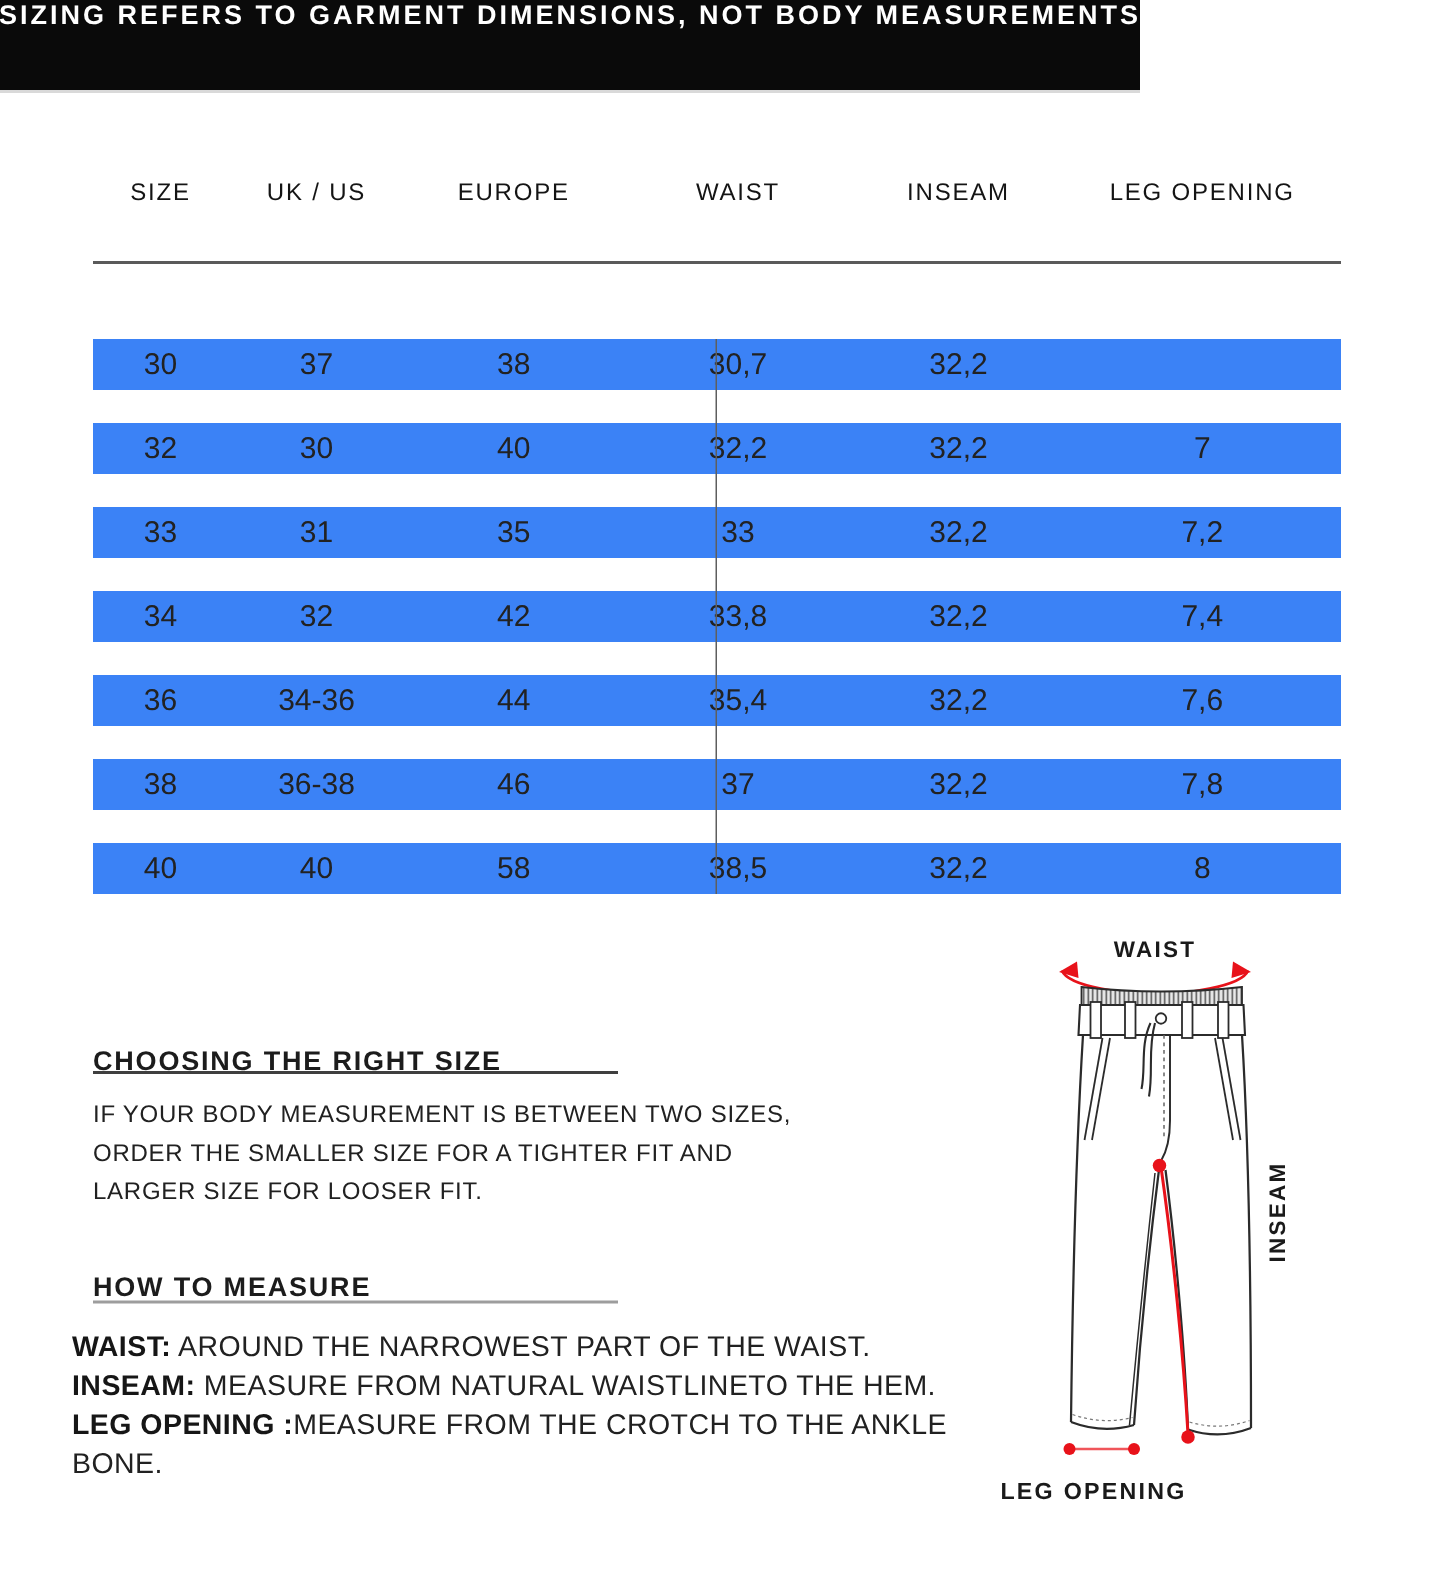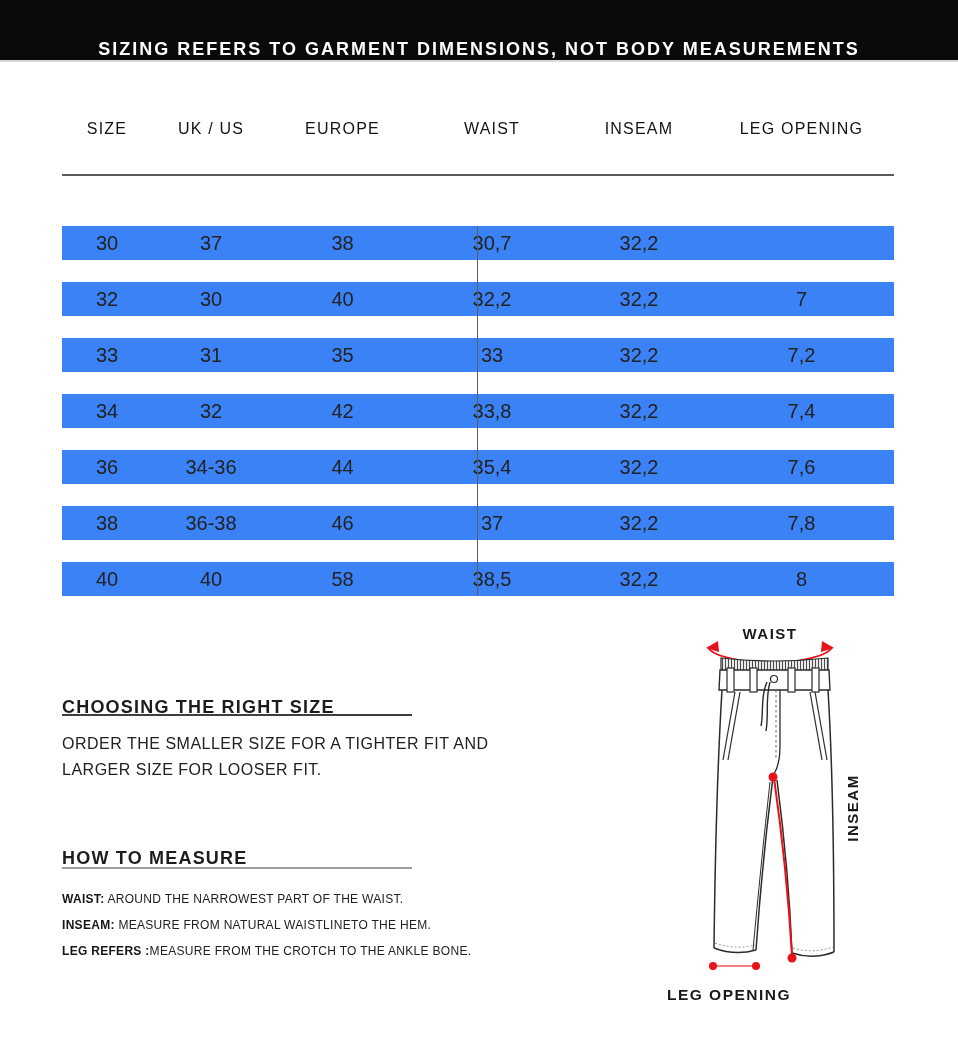--- a/index.html
+++ b/index.html
@@ -8,24 +8,24 @@
     width: 958px; height: 1056px;
     font-family: "Liberation Sans", sans-serif;
     position: relative;
     overflow: hidden;
     color: #1c1c1c;
   }
   .page { position: absolute; inset: 0; background: #fff; }
 
   
   .banner {
-    position: absolute; left: 0; top: 0; width: 958px; height: 62px;
+    position: absolute; left: 0; top: 0; width: 760px; height: 62px;
     background: #0a0a0a;
     border-bottom: 2px solid #d9d9d9;
-    display: flex; align-items: flex-end; justify-content: center;
+    display: flex; align-items: flex-start; justify-content: center;
   }
   .banner-title {
     color: #ffffff; font-weight: bold; font-size: 18px; letter-spacing: 2px;
     white-space: nowrap;
   }
 
   
   .size-table { position: absolute; left: 62px; top: 0; width: 832px; }
   .thead {
     position: absolute; top: 119px; left: 0; width: 832px; height: 20px;
@@ -64,22 +64,22 @@
   .heading-choosing { top: 681px; }
   .heading-measure  { top: 832px; }
   .rule { position: absolute; left: 62px; width: 350px; height: 2px; }
   .rule-choosing { top: 714px; background: #3f3f3f; }
   .rule-measure  { top: 867px; background: #9d9d9d; }
   .choosing-text {
     position: absolute; left: 62px; top: 731px; width: 560px;
     font-size: 16px; letter-spacing: 0.5px; line-height: 25.5px; color: #212121;
   }
   .measure-list {
-    position: absolute; left: 62px; top: 886px; width: 620px;
-    font-size: 12px; letter-spacing: 0.3px; line-height: 26px; color: #212121;
+    position: absolute; left: 48px; top: 886px; width: 620px;
+    font-size: 19px; letter-spacing: 0.3px; line-height: 26px; color: #212121;
   }
   .measure-line b { font-weight: bold; color: #161616; }
 
   
   .figure { position: absolute; left: 640px; top: 612px; width: 318px; height: 404px; }
   .figure svg { position: absolute; left: 0; top: 0; }
   .fig-label {
     position: absolute; font-weight: bold; font-size: 15px; letter-spacing: 1.5px;
     color: #1a1a1a; white-space: nowrap;
   }
@@ -162,30 +162,31 @@
           <div class="td">32,2</div>
           <div class="td">8</div>
         </div>
       </div>
     <div class="v-divider"></div>
   </section>
 
   <h2 class="section-heading heading-choosing">CHOOSING THE RIGHT SIZE</h2>
   <div class="rule rule-choosing"></div>
   <div class="choosing-text">
+      <div>IF YOUR BODY MEASUREMENT IS BETWEEN TWO SIZES,</div>
       <div>ORDER THE SMALLER SIZE FOR A TIGHTER FIT AND</div>
       <div>LARGER SIZE FOR LOOSER FIT.</div>
     </div>
 
   <h2 class="section-heading heading-measure">HOW TO MEASURE</h2>
   <div class="rule rule-measure"></div>
   <div class="measure-list">
       <div class="measure-line"><b>WAIST:</b><span> AROUND THE NARROWEST PART OF THE WAIST.</span></div>
       <div class="measure-line"><b>INSEAM:</b><span> MEASURE FROM NATURAL WAISTLINETO THE HEM.</span></div>
-      <div class="measure-line"><b>LEG REFERS :</b><span>MEASURE FROM THE CROTCH TO THE ANKLE BONE.</span></div>
+      <div class="measure-line"><b>LEG OPENING :</b><span>MEASURE FROM THE CROTCH TO THE ANKLE BONE.</span></div>
     </div>
 
   <figure class="figure">
     <span class="fig-label waist-label">WAIST</span>
     <span class="fig-label inseam-label">INSEAM</span>
     <span class="fig-label legopening-label">LEG OPENING</span>
 
     <svg width="318" height="404" viewBox="0 0 318 404">
       <defs>
         <pattern id="rib" width="3" height="14" patternUnits="userSpaceOnUse">

